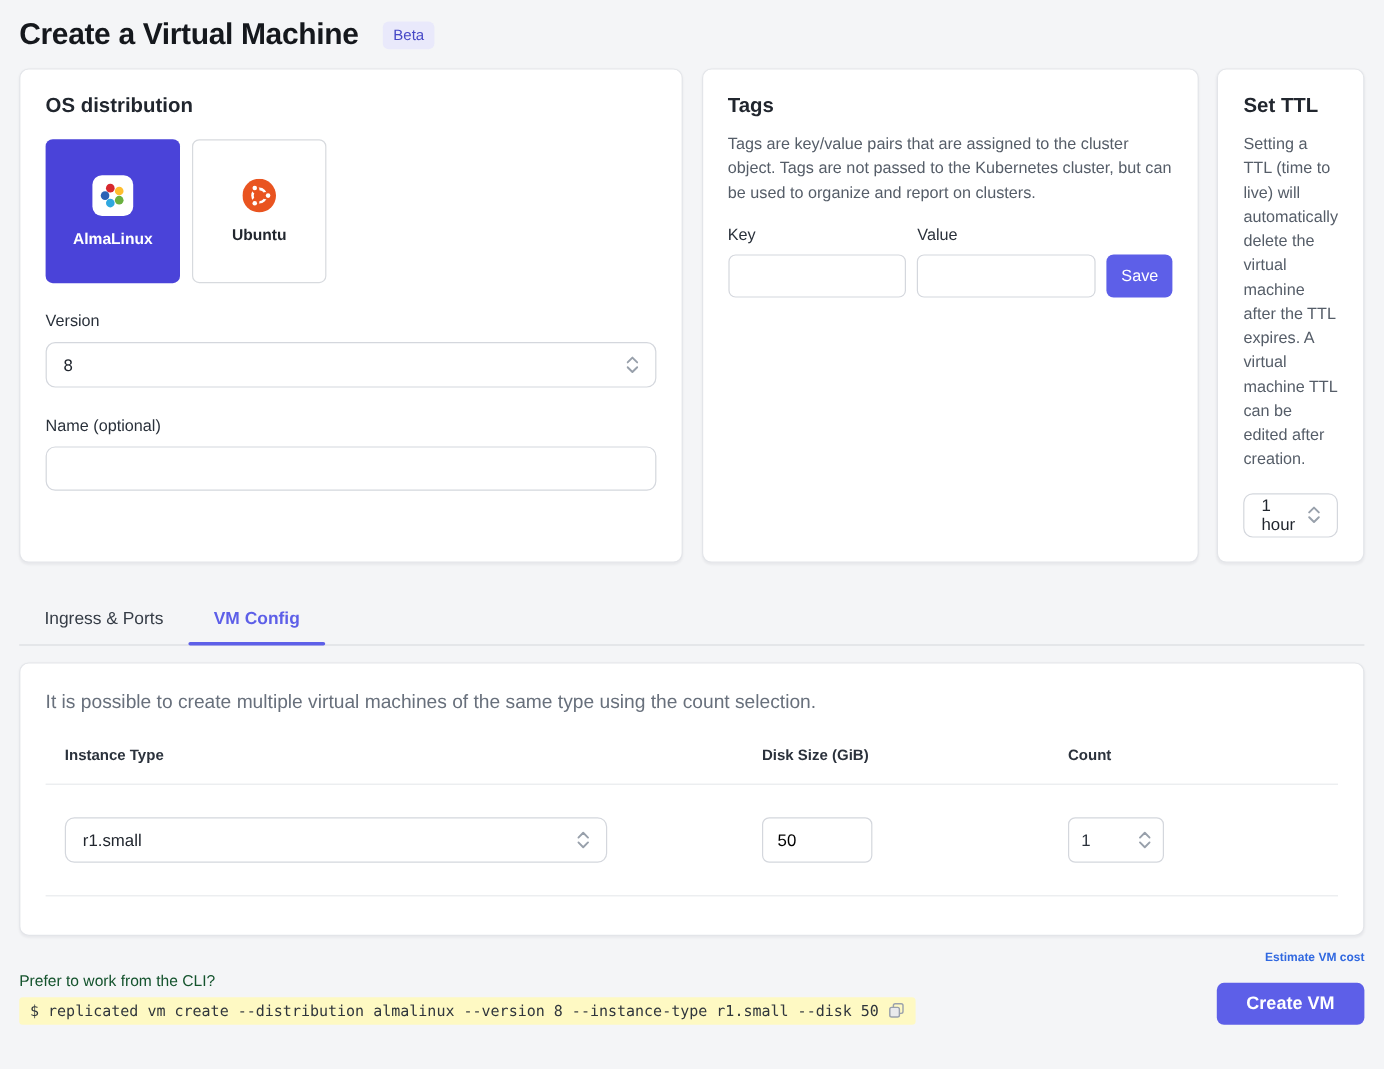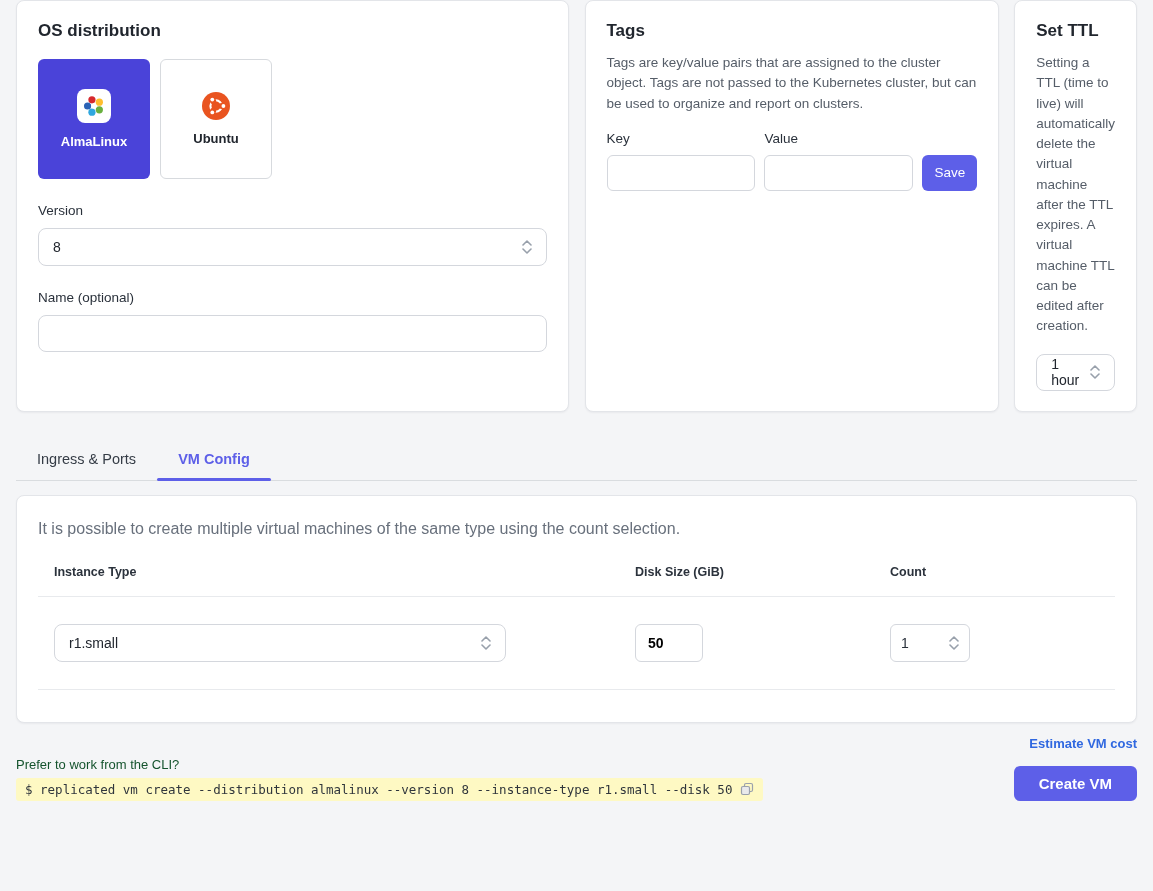--- a/index.html
+++ b/index.html
@@ -56,39 +56,43 @@
 
   
   .vm-card { margin-top:14px; padding:18px 21px 0; height:228px; }
   .hint { font-size:16px; color:#68707c; margin:6px 0 27px; }
   .vm-grid { display:grid; grid-template-columns:597px 255px 1fr; }
   .vm-grid > * { min-width:0; }
   .vm-head { padding:0 0 17px 16px; font-size:12.5px; font-weight:700; color:#2b323c; }
   .vm-divider { grid-column:1 / -1; border-top:1px solid #e8eaed; }
   .vm-cell { padding:27px 0 27px 16px; }
   .instance-select { width:452px; }
-  .disk-input { width:68px; height:38px; border:1px solid #d4d7dd; border-radius:6px; padding:0 12px; font-size:14px; outline:none;font-weight:bold; }
+  .disk-input { width:92px; height:38px; border:1px solid #d4d7dd; border-radius:6px; padding:0 12px; font-size:14px; outline:none; }
   .stepper { width:80px; height:38px; border:1px solid #d4d7dd; border-radius:6px; background:#fff; display:flex; align-items:center; justify-content:space-between; padding:0 10px; font-size:14px; cursor:pointer; }
 
   
   .footer { margin-top:13px; display:flex; justify-content:space-between; align-items:flex-end; }
   .cli-prompt { font-size:13px; color:#14532d; margin-bottom:6px; }
   .cli-code { display:inline-flex; align-items:center; gap:8px; background:#fef9c3; border-radius:3px; padding:4px 9px; font-family:"DejaVu Sans Mono", monospace; font-size:12.5px; color:#30363c; }
   .copy-btn { background:none; border:none; cursor:pointer; display:flex; padding:0; }
   .footer-right { display:flex; flex-direction:column; align-items:flex-end; gap:15px; }
-  .estimate-link { font-size:13px; font-weight:700; color:#3068e0; text-decoration:none; cursor:pointer; }
+  .estimate-link { font-size:10px; font-weight:700; color:#3068e0; text-decoration:none; cursor:pointer; }
   .create-btn { background:#5d5fe8; color:#fff; border:none; border-radius:6px; padding:9px 25px; font-size:15px; font-weight:700; font-family:inherit; cursor:pointer; }
 
   .chev { flex:none; }
 </style>
 </head>
 <body>
 
 <div class="page">
 
+  <div class="header-row">
+    <div class="page-title">Create a Virtual Machine</div>
+    <div class="beta-badge">Beta</div>
+  </div>
 
   <div class="top-grid">
 
     <div class="card card-pad os-card">
       <div class="card-title">OS distribution</div>
       <div class="os-tiles">
         <div class="os-tile selected">
           <span class="os-icon-box">
             <svg width="24" height="24" viewBox="0 0 22 22">
               <circle cx="9.1" cy="5.3" r="3.3" fill="#d6282e"></circle>

